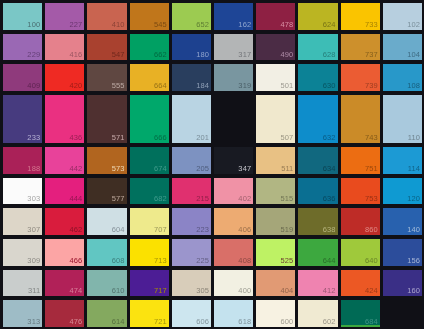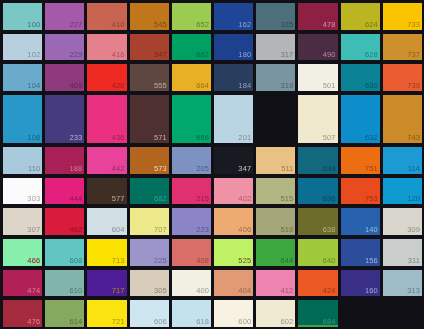--- a/index.html
+++ b/index.html
@@ -66,23 +66,20 @@
     </div>
     <div class="swatch" style="background: rgb(192, 118, 27);">
       <span class="swatch-code" style="color: rgb(125, 75, 17);">545</span>
     </div>
     <div class="swatch" style="background: rgb(156, 203, 81);">
       <span class="swatch-code" style="color: rgb(95, 127, 51);">652</span>
     </div>
     <div class="swatch" style="background: rgb(30, 69, 150);">
       <span class="swatch-code" style="color: rgb(143, 166, 207);">162</span>
     </div>
-    <div class="swatch" style="background: rgb(77, 111, 124);">
-      <span class="swatch-code" style="color: rgb(47, 71, 80);">315</span>
-    </div>
     <div class="swatch" style="background: rgb(142, 32, 67);">
       <span class="swatch-code" style="color: rgb(217, 143, 163);">478</span>
     </div>
     <div class="swatch" style="background: rgb(187, 181, 34);">
       <span class="swatch-code" style="color: rgb(120, 116, 20);">624</span>
     </div>
     <div class="swatch" style="background: rgb(250, 196, 0);">
       <span class="swatch-code" style="color: rgb(168, 131, 0);">733</span>
     </div>
     <div class="swatch" style="background: rgb(183, 207, 223);">
@@ -180,20 +177,23 @@
     </div>
     <div class="swatch" style="background: rgb(170, 33, 88);">
       <span class="swatch-code" style="color: rgb(212, 118, 143);">188</span>
     </div>
     <div class="swatch" style="background: rgb(232, 66, 154);">
       <span class="swatch-code" style="color: rgb(153, 43, 101);">442</span>
     </div>
     <div class="swatch" style="background: rgb(177, 101, 31);">
       <span class="swatch-code" style="color: rgb(240, 217, 180);">573</span>
     </div>
+    <div class="swatch" style="background: rgb(0, 112, 92);">
+      <span class="swatch-code" style="color: rgb(63, 155, 139);">674</span>
+    </div>
     <div class="swatch" style="background: rgb(125, 146, 193);">
       <span class="swatch-code" style="color: rgb(78, 93, 125);">205</span>
     </div>
     <div class="swatch" style="background: rgb(24, 26, 34);">
       <span class="swatch-code" style="color: rgb(197, 198, 204);">347</span>
     </div>
     <div class="swatch" style="background: rgb(232, 193, 132);">
       <span class="swatch-code" style="color: rgb(154, 126, 85);">511</span>
     </div>
     <div class="swatch" style="background: rgb(17, 104, 127);">
@@ -252,27 +252,30 @@
     </div>
     <div class="swatch" style="background: rgb(237, 171, 114);">
       <span class="swatch-code" style="color: rgb(156, 112, 75);">406</span>
     </div>
     <div class="swatch" style="background: rgb(165, 166, 121);">
       <span class="swatch-code" style="color: rgb(108, 108, 79);">519</span>
     </div>
     <div class="swatch" style="background: rgb(110, 108, 42);">
       <span class="swatch-code" style="color: rgb(181, 179, 124);">638</span>
     </div>
+    <div class="swatch" style="background: rgb(190, 44, 39);">
+      <span class="swatch-code" style="color: rgb(224, 138, 134);">860</span>
+    </div>
     <div class="swatch" style="background: rgb(40, 97, 174);">
       <span class="swatch-code" style="color: rgb(162, 187, 217);">140</span>
     </div>
     <div class="swatch" style="background: rgb(217, 214, 205);">
       <span class="swatch-code" style="color: rgb(141, 139, 133);">309</span>
     </div>
-    <div class="swatch" style="background: #86efac;">
+    <div class="swatch" style="background: #fca5a5;">
       <span class="swatch-code" style="color: rgb(151, 20, 45);">466</span>
     </div>
     <div class="swatch" style="background: rgb(97, 198, 194);">
       <span class="swatch-code" style="color: rgb(61, 128, 126);">608</span>
     </div>
     <div class="swatch" style="background: rgb(251, 225, 0);">
       <span class="swatch-code" style="color: rgb(166, 148, 0);">713</span>
     </div>
     <div class="swatch" style="background: rgb(155, 149, 204);">
       <span class="swatch-code" style="color: rgb(101, 97, 134);">225</span>

